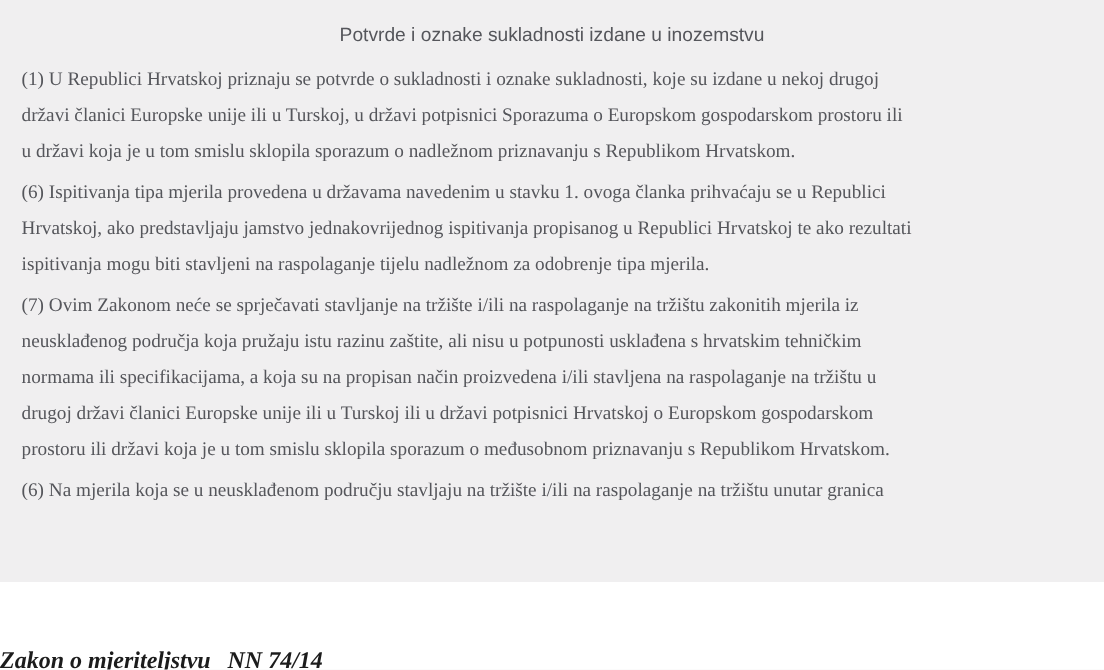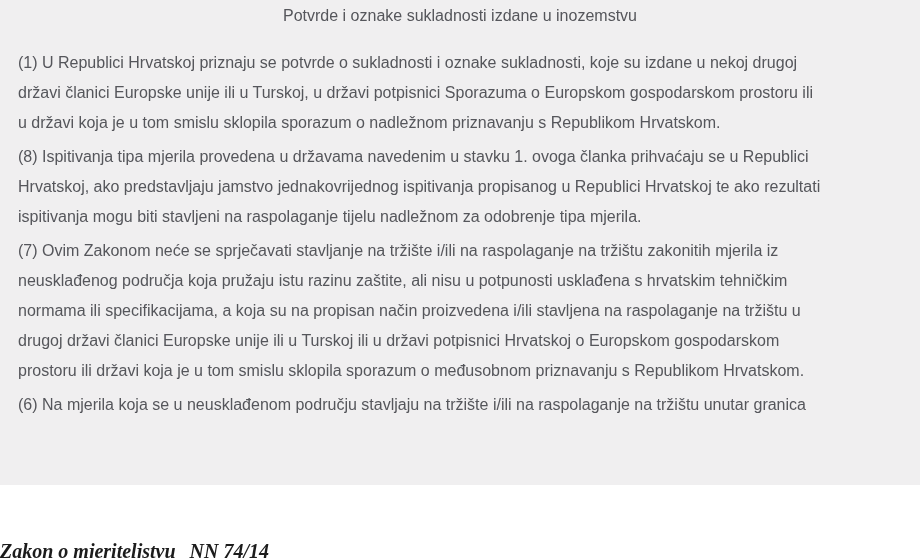--- a/index.html
+++ b/index.html
@@ -16,36 +16,37 @@
   .page {
     width: 920px;
     height: 558px;
     display: flex;
     flex-direction: column;
   }
   
   .content {
     box-sizing: border-box;
     height: 485px;
-    padding: 2px 18px 0 18px;
+    padding: 16px 18px 0 18px;
     background: var(--content-bg, #f0eff0);
     color: var(--body-text, #55565b);
     font-size: 16px;
   }
   .doc-title {
     text-align: center;
     line-height: 28px;
   }
   .doc-article {
     text-align: center;
     line-height: 28px;
     margin-top: 8px;
   }
   .paras {
-    margin-top: 18px;
+    margin-top: 8px;
+    font-family: Liberation Serif, serif;
   }
   .para {
     margin: 4px 0 0 0;
   }
   .line {
     line-height: 30px;
     white-space: nowrap;
   }
   
   .footer {
@@ -82,21 +83,21 @@
 
   <div class="content">
     <div class="doc-title">Potvrde i oznake sukladnosti izdane u inozemstvu</div>
     <div class="paras" id="paras">
         <div class="para">
           <div class="line">(1) U Republici Hrvatskoj priznaju se potvrde o sukladnosti i oznake sukladnosti, koje su izdane u nekoj drugoj</div>
           <div class="line">državi članici Europske unije ili u Turskoj, u državi potpisnici Sporazuma o Europskom gospodarskom prostoru ili</div>
           <div class="line">u državi koja je u tom smislu sklopila sporazum o nadležnom priznavanju s Republikom Hrvatskom.</div>
         </div>
         <div class="para">
-          <div class="line">(8) Ispitivanja tipa mjerila provedena u državama navedenim u stavku 1. ovoga članka prihvaćaju se u Republici</div>
+          <div class="line">(6) Ispitivanja tipa mjerila provedena u državama navedenim u stavku 1. ovoga članka prihvaćaju se u Republici</div>
           <div class="line">Hrvatskoj, ako predstavljaju jamstvo jednakovrijednog ispitivanja propisanog u Republici Hrvatskoj te ako rezultati</div>
           <div class="line">ispitivanja mogu biti stavljeni na raspolaganje tijelu nadležnom za odobrenje tipa mjerila.</div>
         </div>
         <div class="para">
           <div class="line">(7) Ovim Zakonom neće se sprječavati stavljanje na tržište i/ili na raspolaganje na tržištu zakonitih mjerila iz</div>
           <div class="line">neusklađenog područja koja pružaju istu razinu zaštite, ali nisu u potpunosti usklađena s hrvatskim tehničkim</div>
           <div class="line">normama ili specifikacijama, a koja su na propisan način proizvedena i/ili stavljena na raspolaganje na tržištu u</div>
           <div class="line">drugoj državi članici Europske unije ili u Turskoj ili u državi potpisnici Hrvatskoj o Europskom gospodarskom</div>
           <div class="line">prostoru ili državi koja je u tom smislu sklopila sporazum o međusobnom priznavanju s Republikom Hrvatskom.</div>
         </div>

